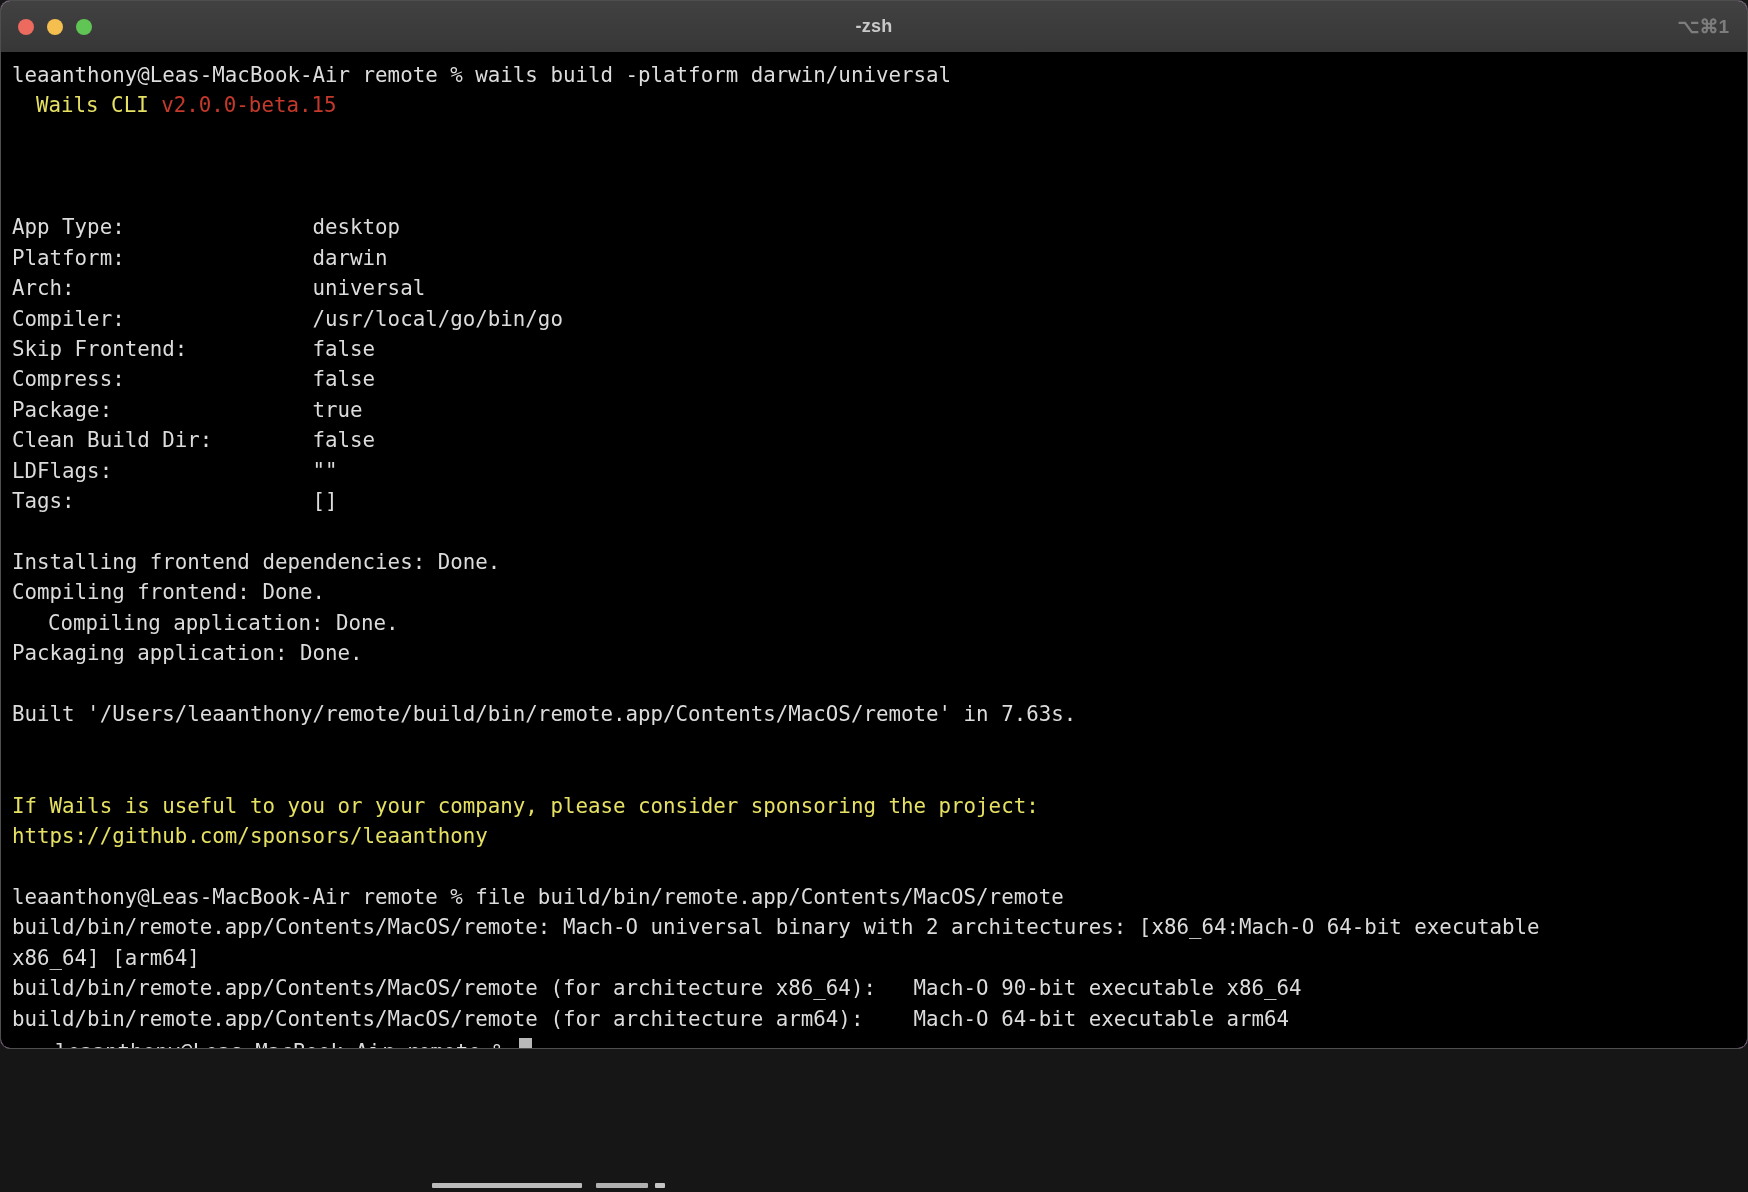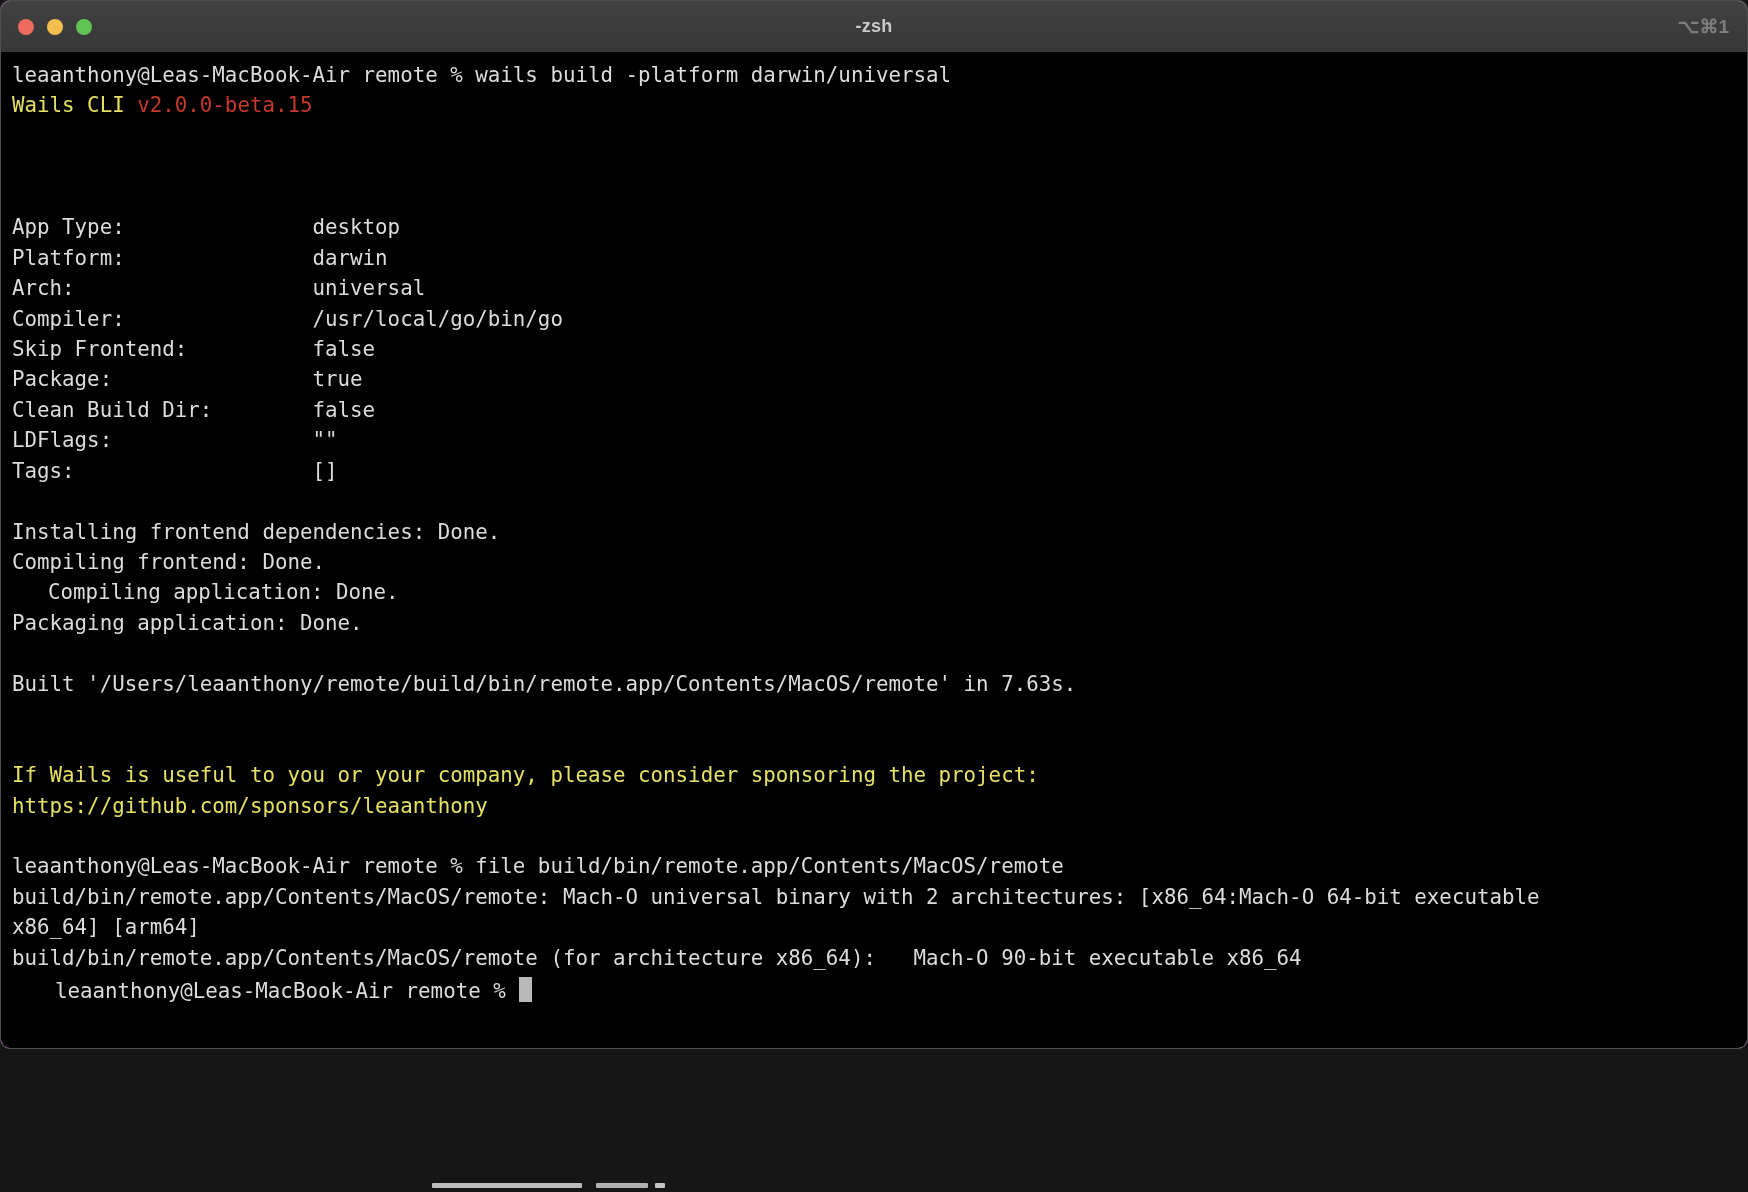--- a/index.html
+++ b/index.html
@@ -77,49 +77,51 @@
     <div class="traffic">
       <span class="light" id="light-close" style="background: rgb(236, 106, 94);"></span>
       <span class="light" id="light-min" style="background: rgb(245, 191, 79);"></span>
       <span class="light" id="light-max" style="background: rgb(97, 197, 85);"></span>
     </div>
     <div class="titlebar-title" style="color: rgb(201, 201, 201);">-zsh</div>
     <div class="titlebar-shortcut" style="color: rgb(125, 125, 125);">⌥⌘1</div>
   </div>
   <div class="terminal">
       <div class="tline"><span style="color: rgb(220, 220, 220);">leaanthony@Leas-MacBook-Air remote % wails build -platform darwin/universal</span></div>
-      <div class="tline"><span style="color: rgb(230, 225, 99);">Wails CLI </span><span style="color: rgb(197, 57, 44);">v2.0.0-beta.15</span></div>
+      <div class="tline"><span style="color: rgb(230, 225, 99); margin-left: 24px;">Wails CLI </span><span style="color: rgb(197, 57, 44);">v2.0.0-beta.15</span></div>
       <div class="tline"></div>
       <div class="tline"></div>
       <div class="tline"></div>
       <div class="tline"><span style="color: rgb(220, 220, 220); text-align: center;">App Type:               desktop</span></div>
       <div class="tline"><span style="color: rgb(220, 220, 220);">Platform:               darwin</span></div>
       <div class="tline"><span style="color: rgb(220, 220, 220);">Arch:                   universal</span></div>
       <div class="tline"><span style="color: rgb(220, 220, 220);">Compiler:               /usr/local/go/bin/go</span></div>
       <div class="tline"><span style="color: rgb(220, 220, 220);">Skip Frontend:          false</span></div>
+      <div class="tline"><span style="color: rgb(220, 220, 220);">Compress:               false</span></div>
       <div class="tline"><span style="color: rgb(220, 220, 220);">Package:                true</span></div>
       <div class="tline"><span style="color: rgb(220, 220, 220);">Clean Build Dir:        false</span></div>
       <div class="tline"><span style="color: rgb(220, 220, 220);">LDFlags:                ""</span></div>
       <div class="tline"><span style="color: rgb(220, 220, 220);">Tags:                   []</span></div>
       <div class="tline"></div>
       <div class="tline"><span style="color: rgb(220, 220, 220);">Installing frontend dependencies: Done.</span></div>
       <div class="tline"><span style="color: rgb(220, 220, 220);">Compiling frontend: Done.</span></div>
       <div class="tline"><span style="color: rgb(220, 220, 220); margin-left: 36px;">Compiling application: Done.</span></div>
       <div class="tline"><span style="color: rgb(220, 220, 220);">Packaging application: Done.</span></div>
       <div class="tline"></div>
       <div class="tline"><span style="color: rgb(220, 220, 220);">Built '/Users/leaanthony/remote/build/bin/remote.app/Contents/MacOS/remote' in 7.63s.</span></div>
       <div class="tline"></div>
       <div class="tline"></div>
       <div class="tline"><span style="color: rgb(230, 225, 99);">If Wails is useful to you or your company, please consider sponsoring the project:</span></div>
       <div class="tline"><span style="color: rgb(230, 225, 99);">https://github.com/sponsors/leaanthony</span></div>
       <div class="tline"></div>
       <div class="tline"><span style="color: rgb(220, 220, 220);">leaanthony@Leas-MacBook-Air remote % file build/bin/remote.app/Contents/MacOS/remote</span></div>
       <div class="tline"><span style="color: rgb(220, 220, 220);">build/bin/remote.app/Contents/MacOS/remote: Mach-O universal binary with 2 architectures: [x86_64:Mach-O 64-bit executable</span></div>
       <div class="tline"><span style="color: rgb(220, 220, 220);">x86_64] [arm64]</span></div>
       <div class="tline"><span style="color: rgb(220, 220, 220);">build/bin/remote.app/Contents/MacOS/remote (for architecture x86_64):   Mach-O 90-bit executable x86_64</span></div>
+      <div class="tline"><span style="color: rgb(220, 220, 220);">build/bin/remote.app/Contents/MacOS/remote (for architecture arm64):    Mach-O 64-bit executable arm64</span></div>
       <div class="tline"><span style="color: rgb(220, 220, 220); margin-left: 43px;">leaanthony@Leas-MacBook-Air remote % </span><span class="cursor" style="background: rgb(185, 185, 185);"></span></div>
     </div>
 </div>
 
 <div class="bg-sliver">
   <span class="frag frag-a"></span>
   <span class="frag frag-b"></span>
   <span class="frag frag-c"></span>
 </div>
 

